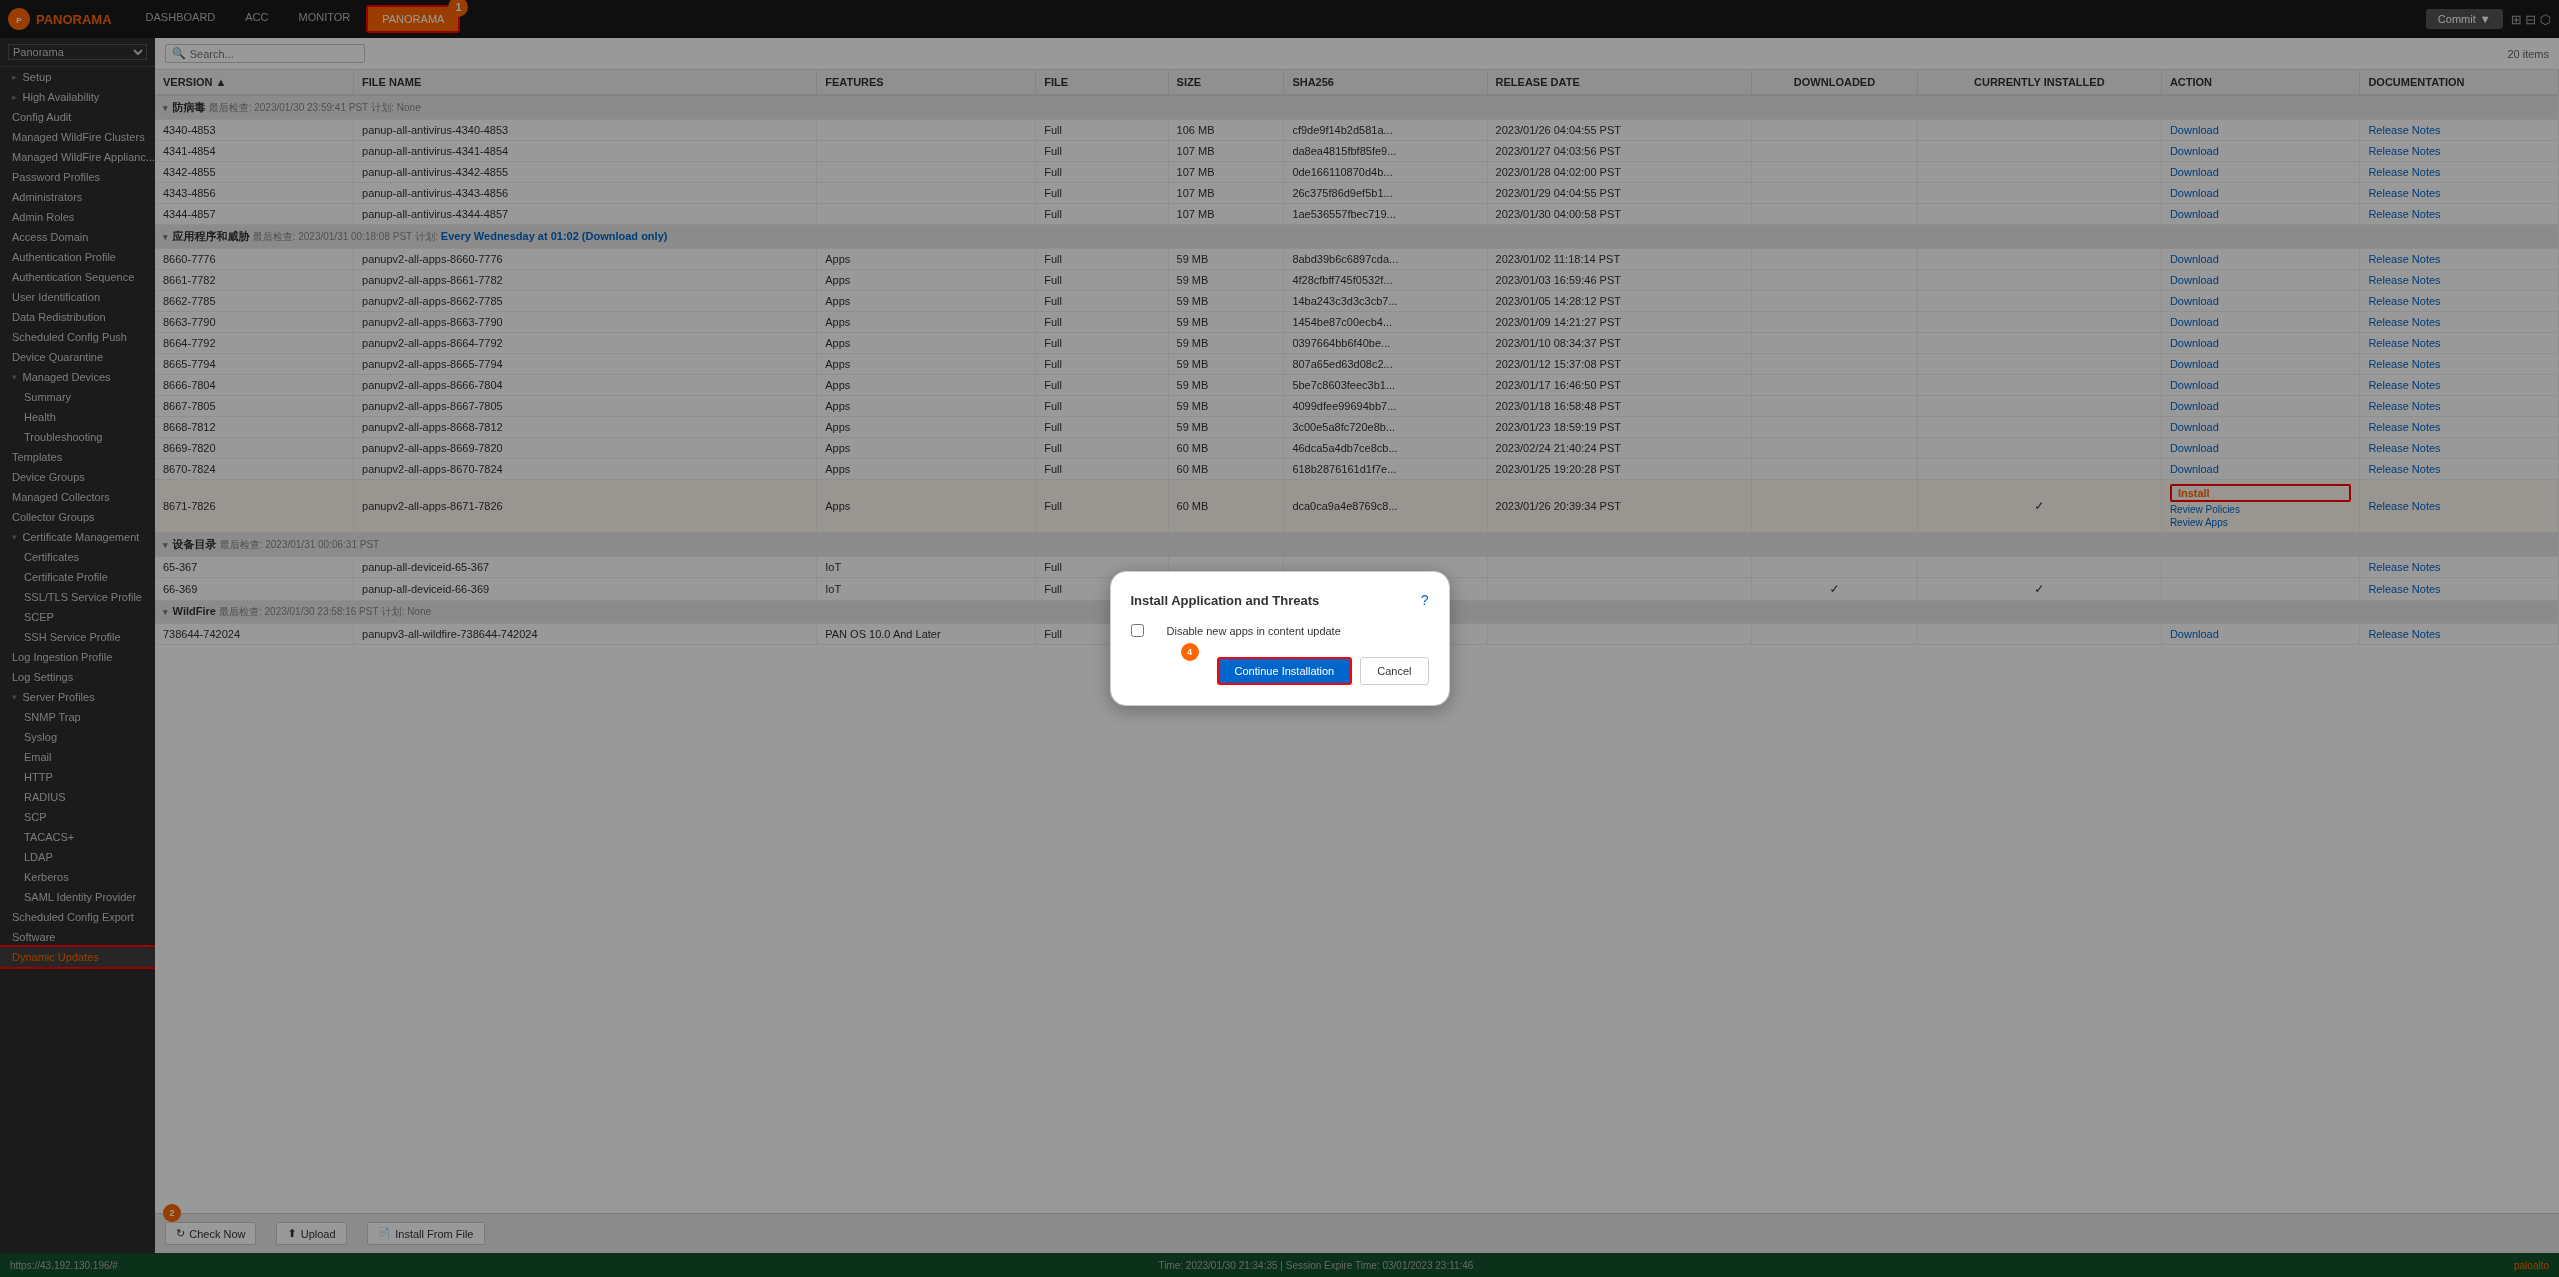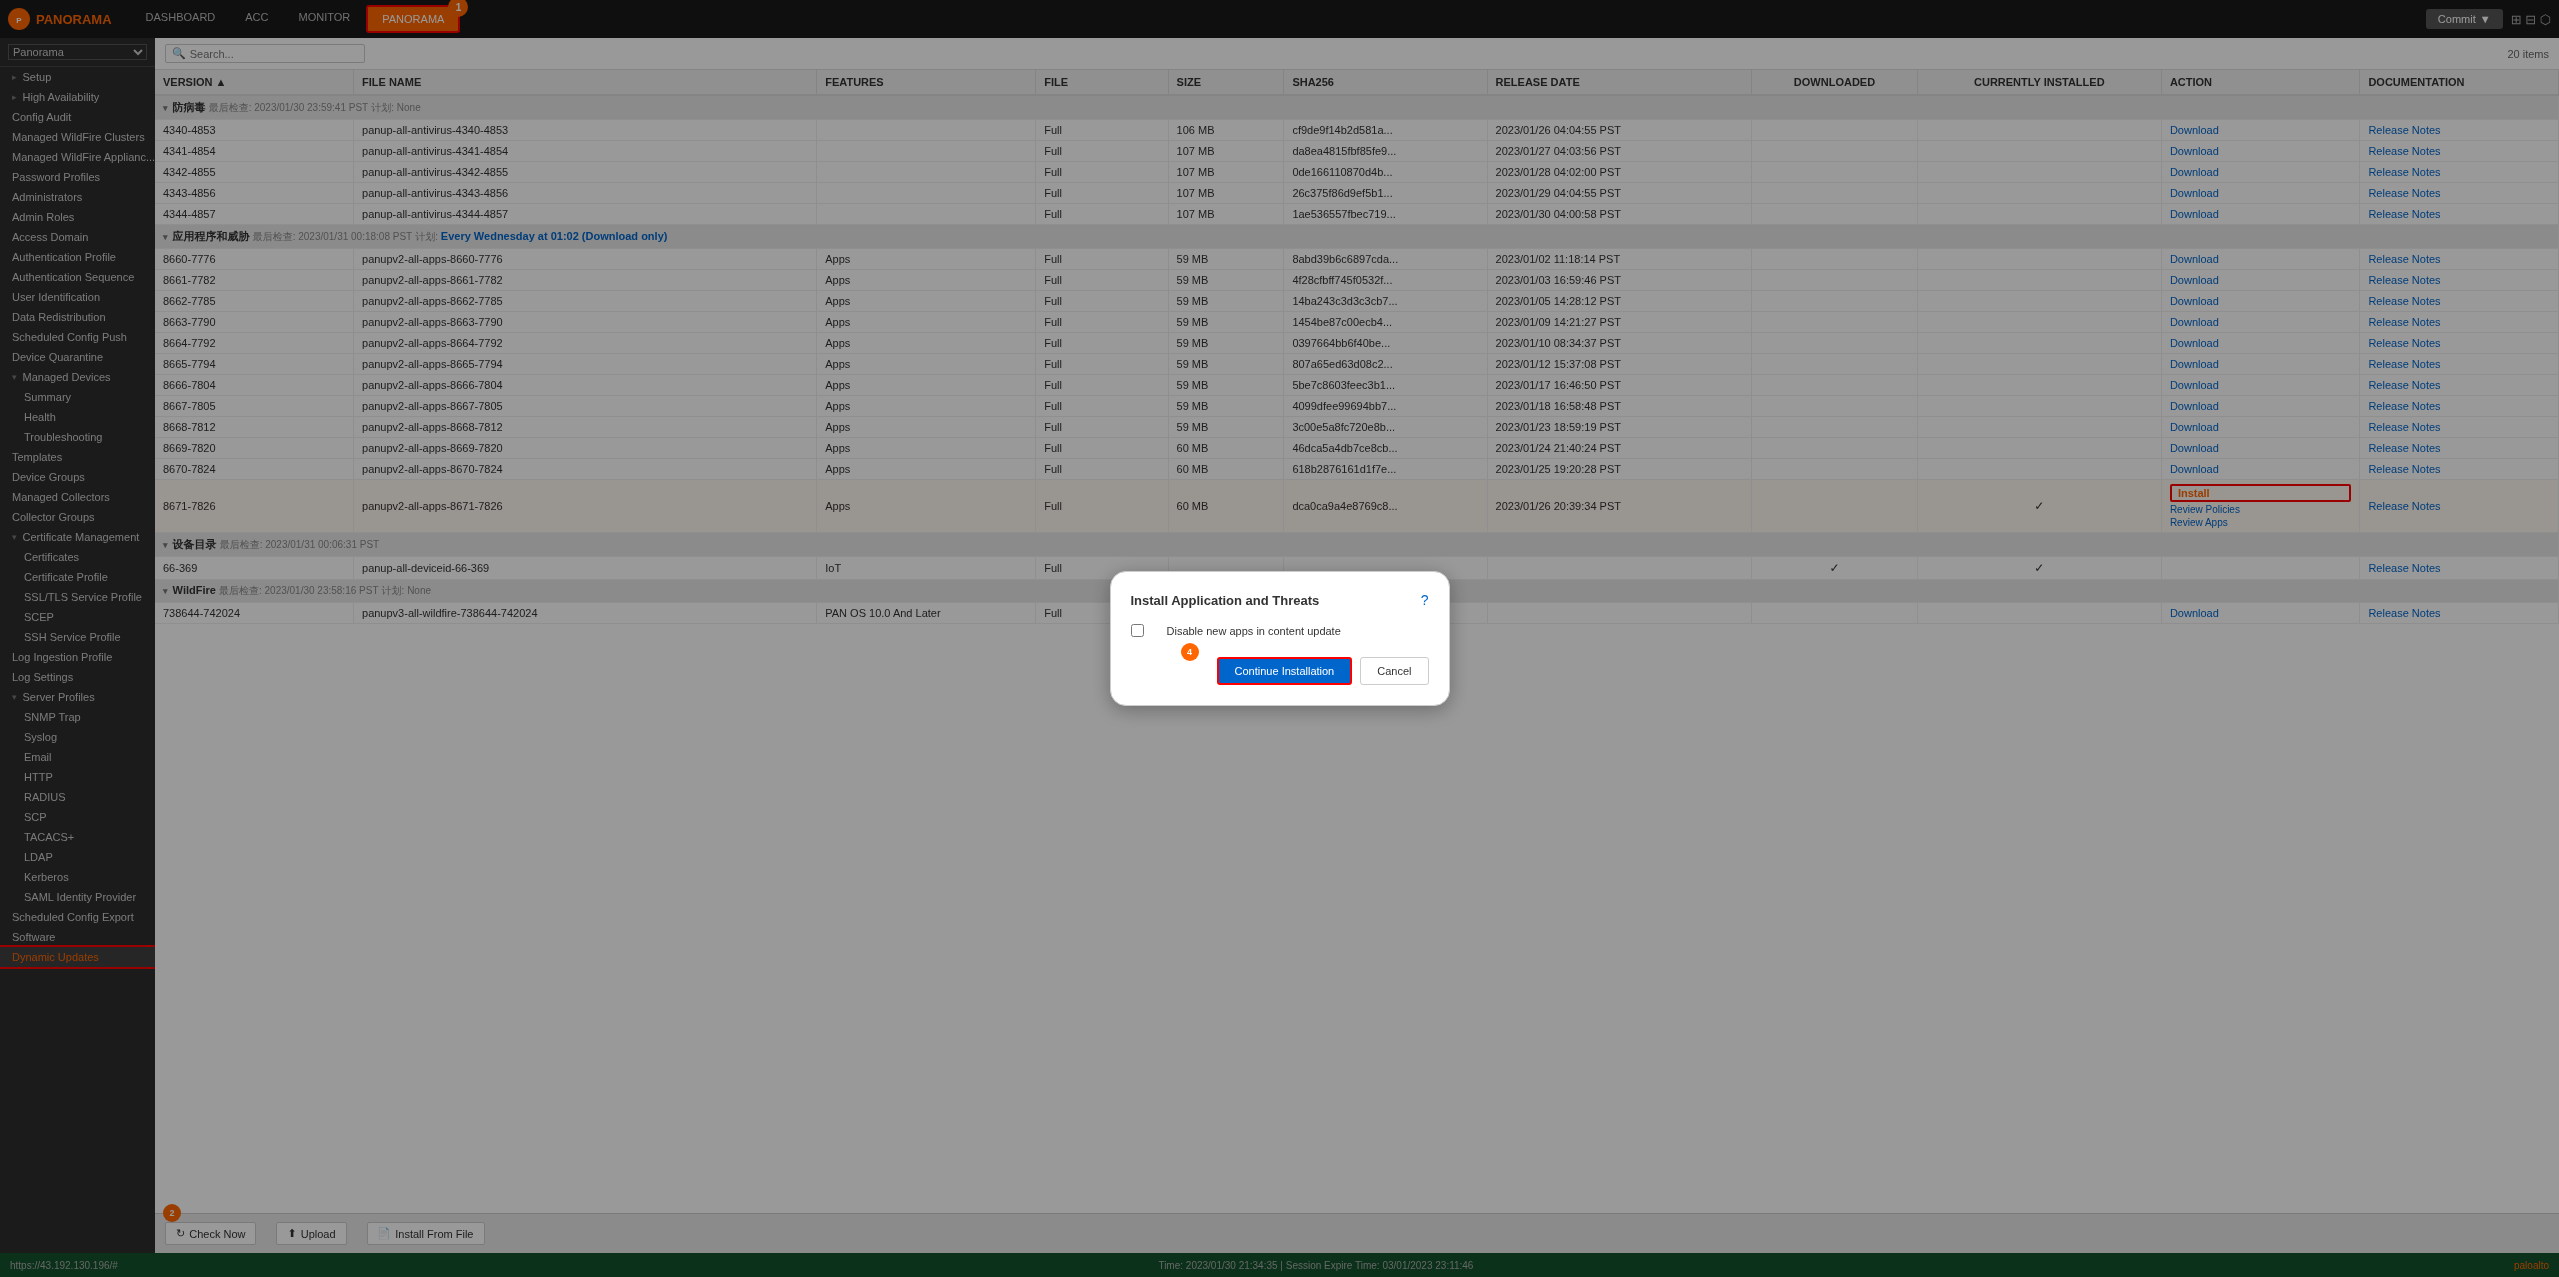--- a/index.html
+++ b/index.html
@@ -502,21 +502,21 @@
       <td class="col-action"><a class="download-link">Download</a></td>
       <td class="col-docs"><a class="release-notes-link">Release Notes</a></td>
     </tr>
             <tr>
       <td class="col-version">8669-7820</td>
       <td class="col-filename">panupv2-all-apps-8669-7820</td>
       <td class="col-features">Apps</td>
       <td class="col-type">Full</td>
       <td class="col-size">60 MB</td>
       <td class="col-sha">46dca5a4db7ce8cb...</td>
-      <td class="col-date">2023/01/24 21:40:24 PST</td>
+      <td class="col-date">2023/02/24 21:40:24 PST</td>
       <td class="col-downloaded"><span class="installed-check"></span></td>
       <td class="col-installed"><span class="installed-check"></span></td>
       <td class="col-action"><a class="download-link">Download</a></td>
       <td class="col-docs"><a class="release-notes-link">Release Notes</a></td>
     </tr>
             <tr>
       <td class="col-version">8670-7824</td>
       <td class="col-filename">panupv2-all-apps-8670-7824</td>
       <td class="col-features">Apps</td>
       <td class="col-type">Full</td>
@@ -548,20 +548,33 @@
       <td class="col-docs"><a class="release-notes-link">Release Notes</a></td>
     </tr>
             <tr class="section-row">
               <td colspan="11">
     <span class="sidebar-expand">▾</span>
     <span class="section-label">设备目录</span>
     <span class="section-meta"> 最后检查: 2023/01/31 00:06:31 PST</span>
     
   </td>
             </tr>
+            <tr>
+      <td class="col-version">65-367</td>
+      <td class="col-filename">panup-all-deviceid-65-367</td>
+      <td class="col-features">IoT</td>
+      <td class="col-type">Full</td>
+      <td class="col-size"></td>
+      <td class="col-sha"></td>
+      <td class="col-date"></td>
+      <td class="col-downloaded"><span class="installed-check"></span></td>
+      <td class="col-installed"><span class="installed-check"></span></td>
+      <td class="col-action"></td>
+      <td class="col-docs"><a class="release-notes-link">Release Notes</a></td>
+    </tr>
             <tr>
       <td class="col-version">66-369</td>
       <td class="col-filename">panup-all-deviceid-66-369</td>
       <td class="col-features">IoT</td>
       <td class="col-type">Full</td>
       <td class="col-size"></td>
       <td class="col-sha"></td>
       <td class="col-date"></td>
       <td class="col-downloaded"><span class="installed-check">✓</span></td>
       <td class="col-installed"><span class="installed-check">✓</span></td>

